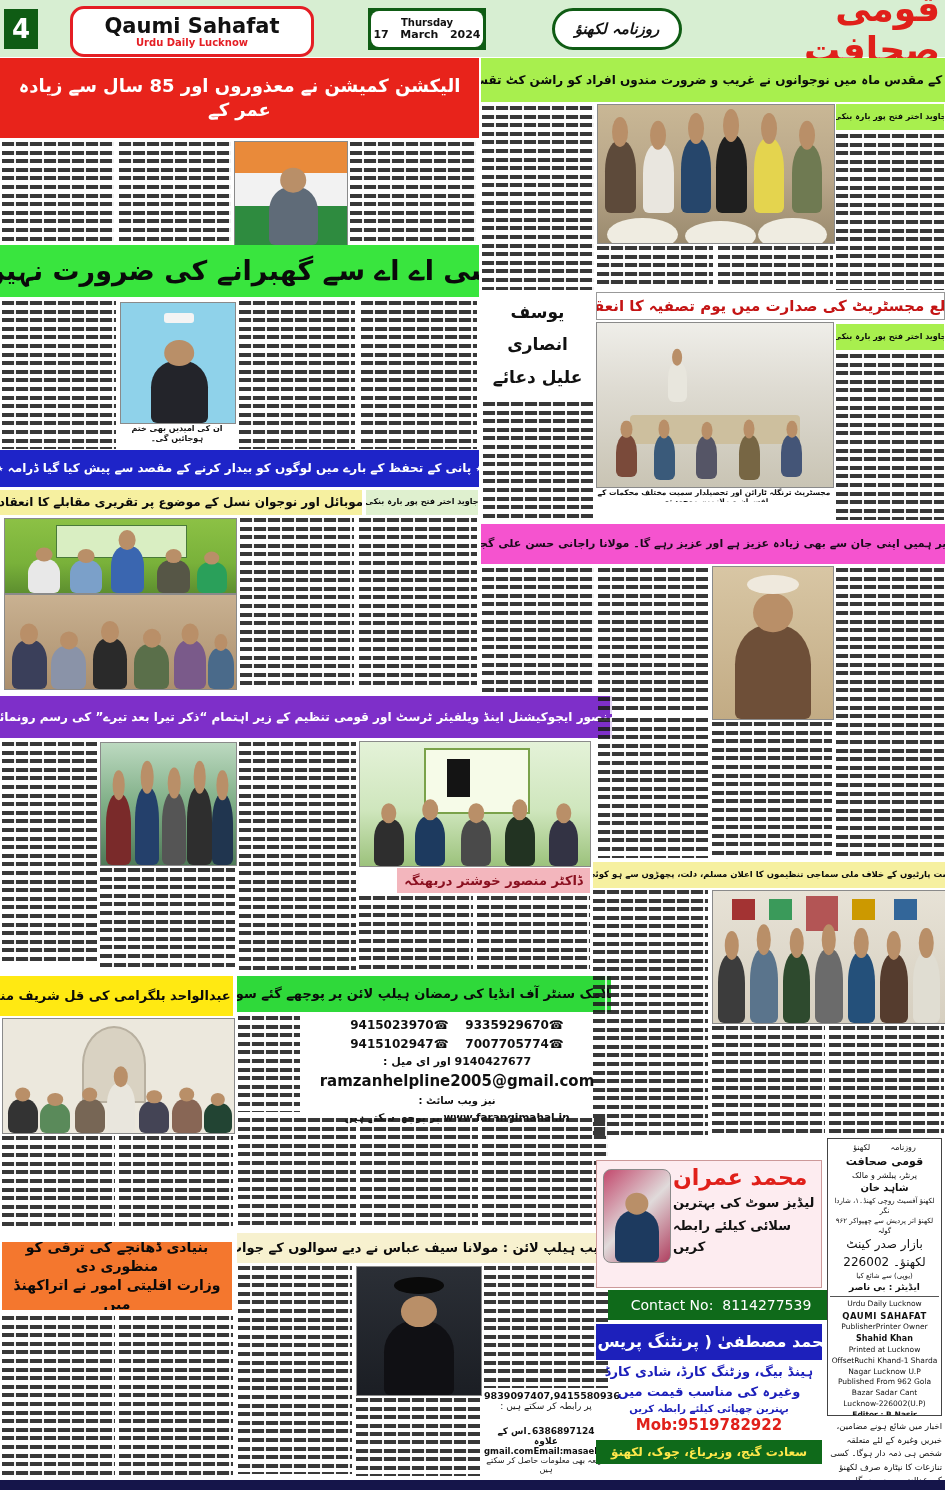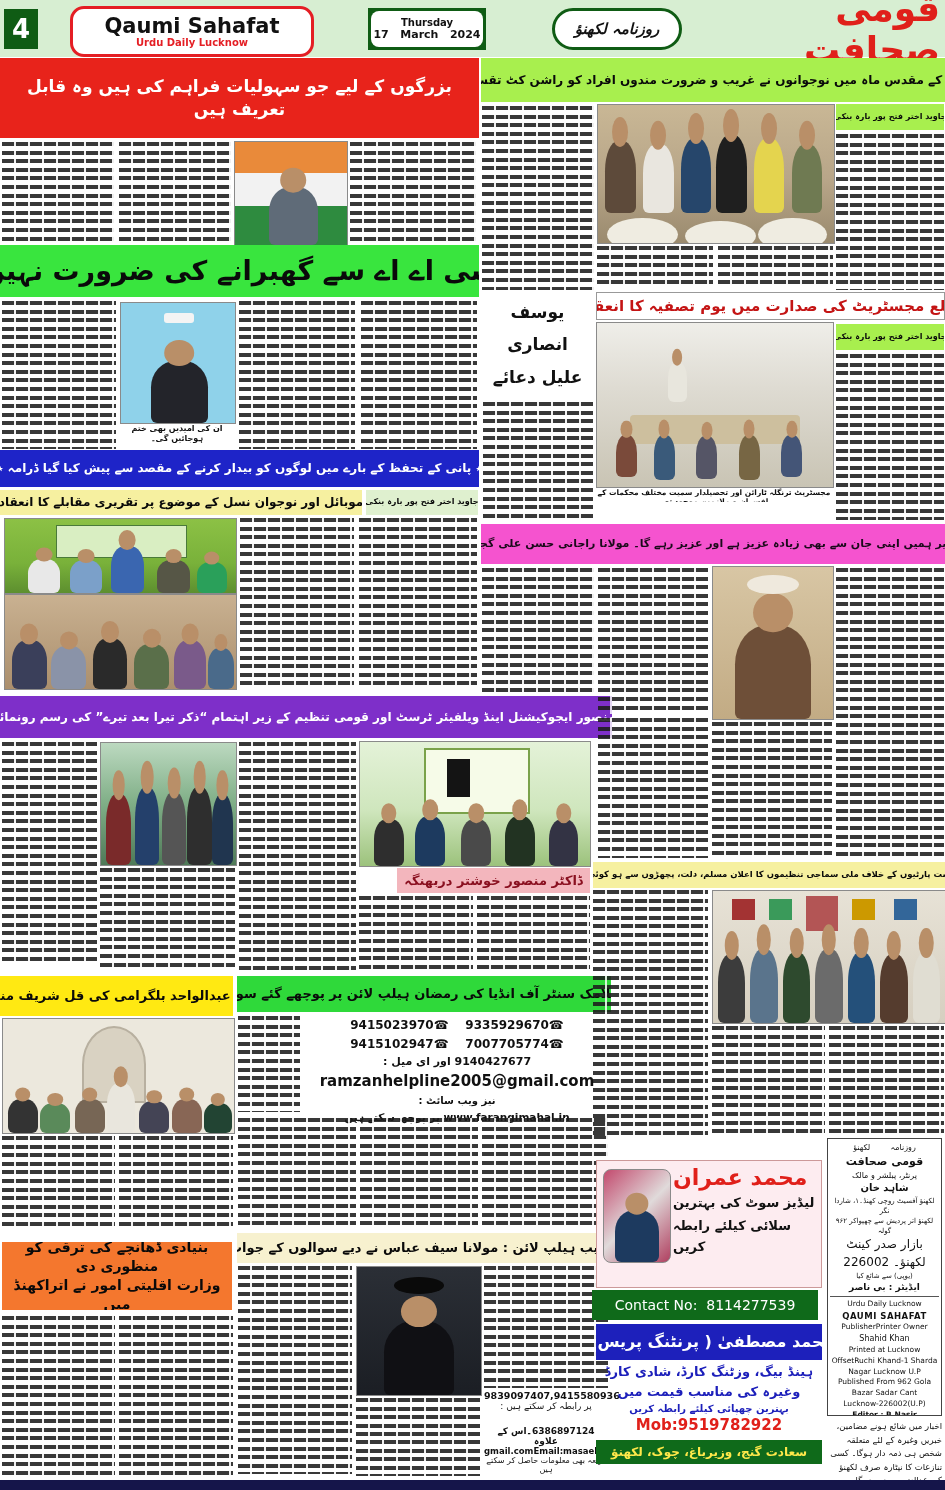--- a/index.html
+++ b/index.html
@@ -47,21 +47,21 @@
     </div>
   </div>
   <div class="abs rtl" style="left:552px;top:8px;width:130px;height:42px;background:#fff;border:3px solid #0f5c14;border-radius:21px;display:flex;align-items:center;justify-content:center;font-weight:700;font-style:italic;font-size:15px;box-sizing:border-box;">
     <span>روزنامہ لکھنؤ</span>
   </div>
   <div class="abs rtl" style="left:690px;top:2px;width:250px;height:53px;display:flex;align-items:center;justify-content:flex-start;color:#e0201a;font-weight:700;font-size:36px;">
     <span>قومی صحافت</span>
   </div>
 
   <div class="banner rtl" style="left:0;top:58px;width:479px;height:80px;background:#e8231b;color:#fff;">
-    <div style="font-size:17px;">بزرگوں کے لیے جو سہولیات فراہم کی ہیں وہ قابل تعریف ہیں</div>
+    <div style="font-size:18px;">الیکشن کمیشن نے معذوروں اور 85 سال سے زیادہ عمر کے</div>
   </div>
   <div class="sim" style="left:2px;top:142px;width:112px;height:100px;"></div>
   <div class="sim" style="left:119px;top:142px;width:112px;height:100px;"></div>
   <div class="photo" style="left:234px;top:141px;width:112px;height:103px;background:linear-gradient(180deg,#e98a3a 0%,#e98a3a 30%,#f2f2f2 30%,#f2f2f2 62%,#2e8b3f 62%,#2e8b3f 100%);">
     <div class="person" style="left:30%;bottom:0;width:44%;height:56%;background:#5f6b78;"></div>
   </div>
   <div class="sim" style="left:350px;top:142px;width:126px;height:100px;"></div>
 
   <div class="banner rtl nowrap" style="left:0;top:245px;width:479px;height:52px;background:#39e53e;color:#0a0a0a;font-size:27px;">
     <span>سی اے اے سے گھبرانے کی ضرورت نہیں</span>
@@ -279,21 +279,21 @@
   <div class="abs" style="left:596px;top:1160px;width:226px;height:128px;background:#fdecf0;border:1px solid #c99;box-sizing:border-box;">
     <div class="photo" style="left:6px;top:8px;width:66px;height:92px;background:linear-gradient(135deg,#c34a6e 0%,#e0dada 50%,#b04060 100%);border-radius:8px;">
       <div class="person" style="left:16%;bottom:0;width:68%;height:56%;background:#1d3a5f;"></div>
     </div>
     <div class="abs rtl" style="left:76px;top:4px;width:146px;height:120px;text-align:left;">
       <div style="color:#e0201a;font-weight:700;font-size:22px;">محمد عمران</div>
       <div style="font-weight:700;font-size:13px;line-height:2;">لیڈیز سوٹ کی بہترین</div>
       <div style="font-weight:700;font-size:13px;line-height:1.6;">سلائی کیلئے رابطہ کریں</div>
     </div>
   </div>
-  <div class="banner" style="left:592px;top:1290px;width:226px;height:30px;background:#0f6a1a;color:#fff;font-size:14px;font-weight:400;">
+  <div class="banner" style="left:608px;top:1290px;width:226px;height:30px;background:#0f6a1a;color:#fff;font-size:14px;font-weight:400;">
     <span style="white-space:pre;">Contact No:  8114277539</span>
   </div>
   <div class="banner rtl nowrap" style="left:596px;top:1324px;width:226px;height:36px;background:#1d20bb;color:#fff;font-size:16px;">
     <span>محمد مصطفیٰ ( پرنٹنگ پریس )</span>
   </div>
   <div class="abs rtl" style="left:596px;top:1362px;width:226px;height:74px;text-align:center;color:#1d20bb;font-weight:700;">
     <div style="font-size:13px;line-height:1.5;">ہینڈ بیگ، وزٹنگ کارڈ، شادی کارڈ</div>
     <div style="font-size:13px;line-height:1.5;">وغیرہ کی مناسب قیمت میں</div>
     <div style="font-size:10px;line-height:1.5;">بہترین چھپائی کیلئے رابطہ کریں</div>
     <div style="color:#e0201a;font-size:15px;direction:ltr;">Mob:9519782922</div>
@@ -308,21 +308,21 @@
     <div class="imprint-line rtl" style="font-size:8px;">پرنٹر، پبلشر و مالک</div>
     <div class="imprint-line rtl" style="font-size:10px;font-weight:700;">شاہد خان</div>
     <div class="imprint-line rtl" style="font-size:7px;">لکھنؤ آفسیٹ روچی کھنڈ۔۱، شاردا نگر</div>
     <div class="imprint-line rtl" style="font-size:7px;">لکھنؤ اتر پردیش سے چھپواکر ۹۶۲ گولہ</div>
     <div class="imprint-line rtl" style="font-size:12px;">بازار صدر کینٹ لکھنؤ۔ 226002</div>
     <div class="imprint-line rtl" style="font-size:7px;">(یوپی) سے شائع کیا</div>
     <div class="imprint-line rtl" style="font-size:9px;font-weight:700;border-bottom:1px solid #555;padding-bottom:2px;margin-bottom:2px;">ایڈیٹر : بی ناصر</div>
     <div class="imprint-line" style="font-size:7.5px;">Urdu Daily Lucknow</div>
     <div class="imprint-line" style="font-size:8.5px;font-weight:700;letter-spacing:.5px;">QAUMI SAHAFAT</div>
     <div class="imprint-line" style="font-size:7.5px;">PublisherPrinter Owner</div>
-    <div class="imprint-line" style="font-size:8px;font-weight:400;">Shahid Khan</div>
+    <div class="imprint-line" style="font-size:8px;font-weight:700;">Shahid Khan</div>
     <div class="imprint-line" style="font-size:7.5px;">Printed at Lucknow</div>
     <div class="imprint-line" style="font-size:7.5px;">OffsetRuchi Khand-1 Sharda</div>
     <div class="imprint-line" style="font-size:7.5px;">Nagar Lucknow U.P</div>
     <div class="imprint-line" style="font-size:7.5px;">Published From 962 Gola</div>
     <div class="imprint-line" style="font-size:7.5px;">Bazar Sadar Cant</div>
     <div class="imprint-line" style="font-size:7.5px;text-align:center;">Lucknow-226002(U.P)</div>
     <div class="imprint-line" style="font-size:7.5px;font-weight:700;">Editor : B.Nasir</div>
     <div class="imprint-line" style="font-size:6.8px;">Email:qaumisahafat@gmail.com</div>
     <div class="imprint-line" style="font-size:7.5px;">Mob:9565060730</div>
   </div>

